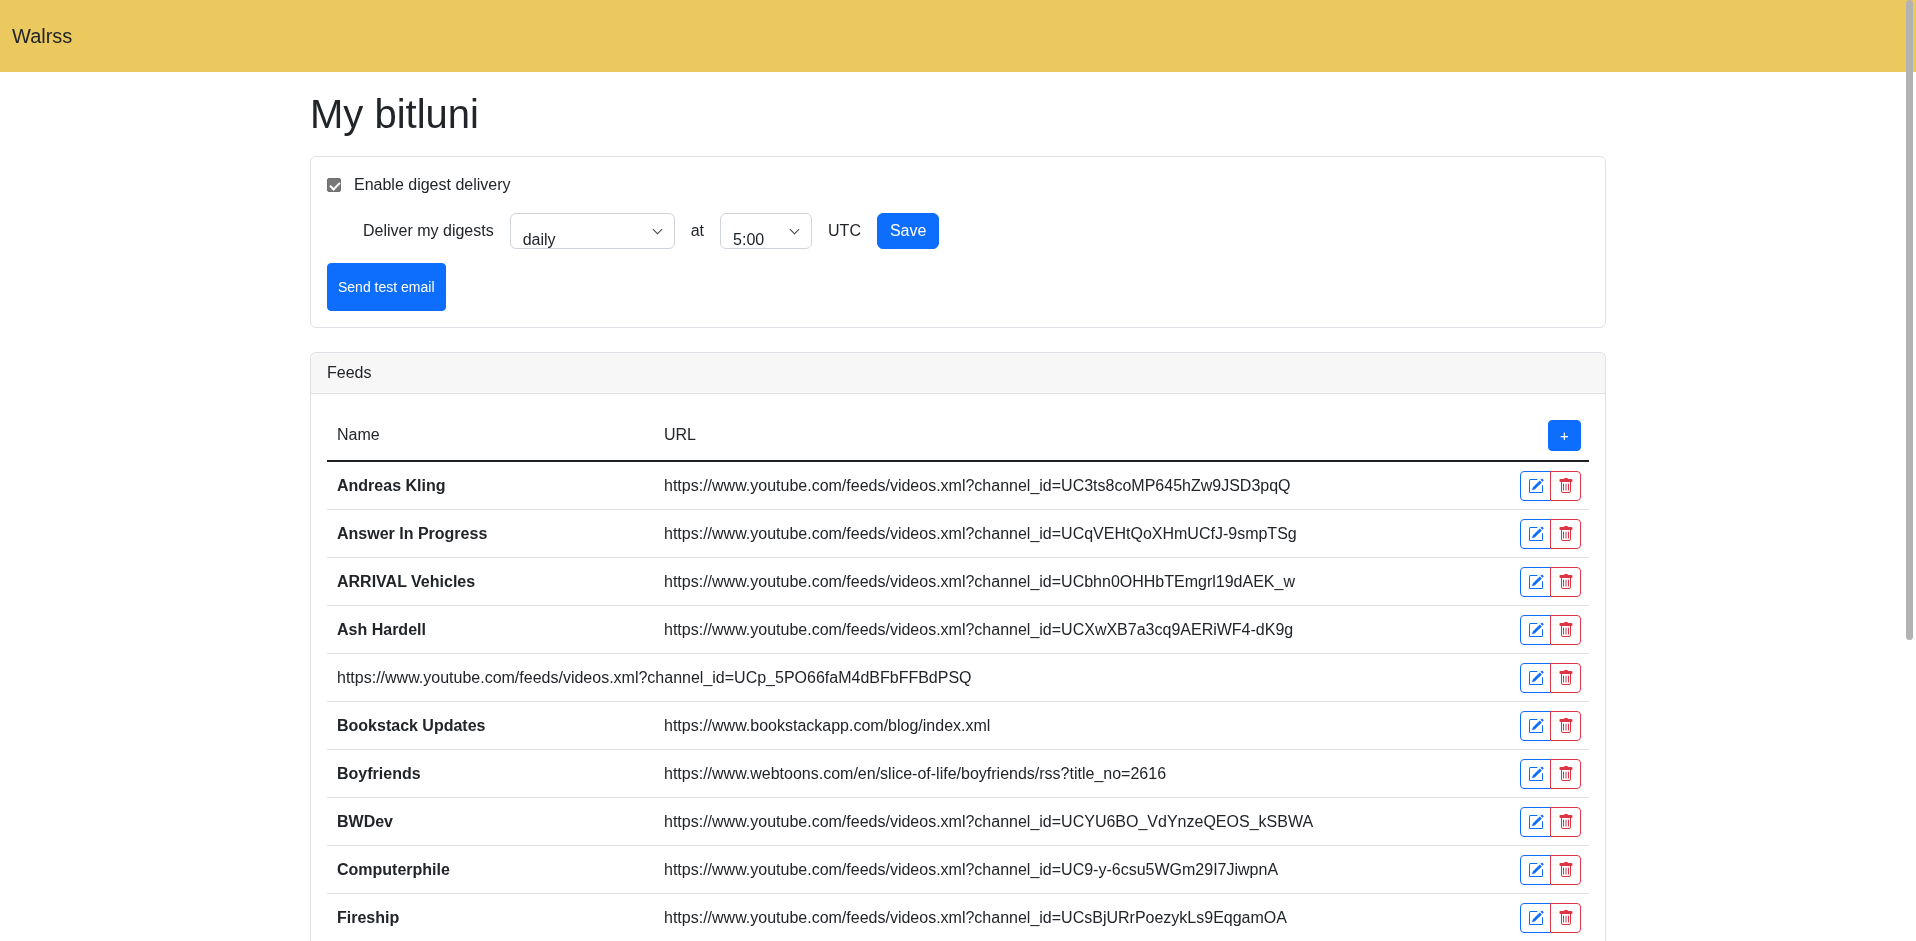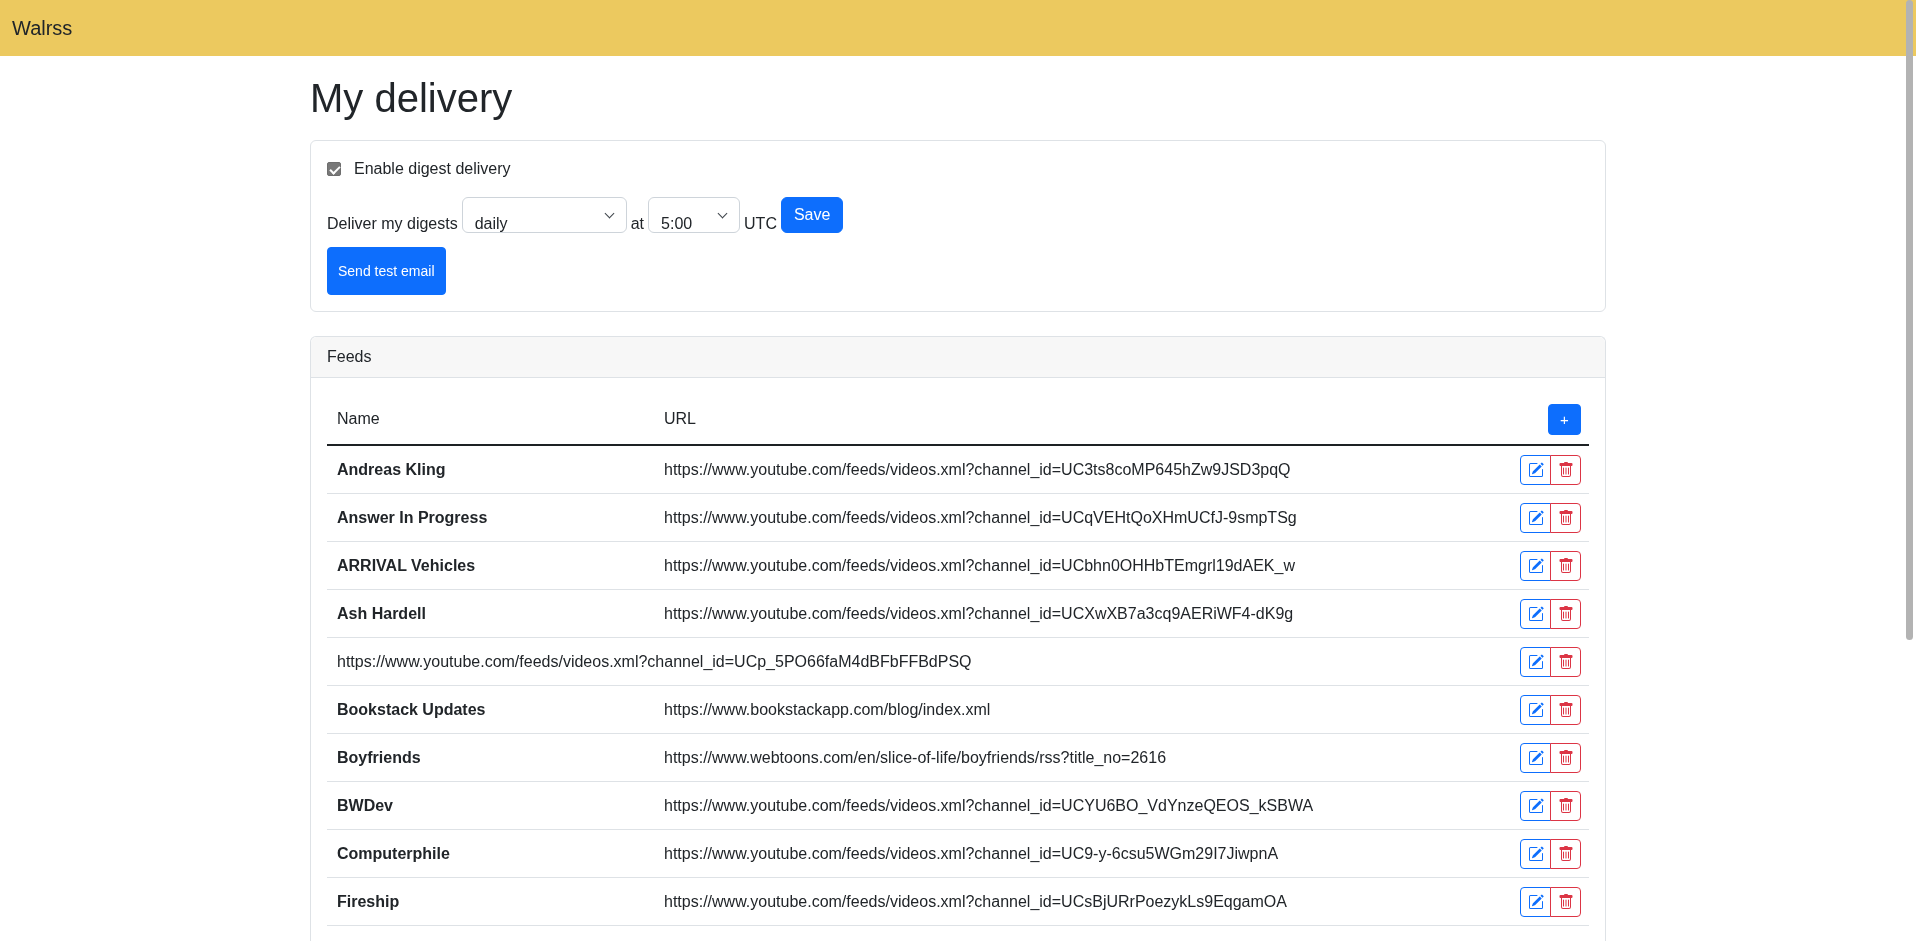--- a/index.html
+++ b/index.html
@@ -4,21 +4,21 @@
 <style>
   * { margin: 0; padding: 0; box-sizing: border-box; }
   html, body { width: 1916px; height: 941px; overflow: hidden; }
   body {
     font-family: "Liberation Sans", sans-serif;
     background: #fff;
     color: var(--text, #212529);
     font-size: 16px;
   }
   .navbar {
-    height: 56px;
+    height: 72px;
     background: var(--navbar-bg, #ecc95f);
     display: flex;
     align-items: center;
     padding: 0 12px;
   }
   .navbar-brand {
     font-size: 20px;
     color: #212529;
     text-decoration: none;
     cursor: pointer;
@@ -62,21 +62,21 @@
   }
   .checkbox::after {
     content: "";
     position: absolute;
     left: 4px; top: 1px;
     width: 4px; height: 8px;
     border-right: 2px solid #fff;
     border-bottom: 2px solid #fff;
     transform: rotate(45deg);
   }
-  .form-row { display: flex; align-items: flex-end; gap: 4px; margin-top: 16px; }
+  .form-row { display: flex; align-items: center; gap: 16px; margin-top: 16px; margin-left: 36px; }
   .select-wrap { position: relative; display: inline-block; }
   .select-wrap select {
     appearance: none; -webkit-appearance: none;
     font-family: "Liberation Sans", sans-serif;
     font-size: 16px;
     color: var(--text, #212529);
     height: 36px;
     border: 1px solid var(--input-border, #ced4da);
     border-radius: 6px;
     padding: 16px 34px 0 12px;
@@ -177,21 +177,21 @@
   }
 </style>
 </head>
 <body>
 
 <header class="navbar">
   <a class="navbar-brand">Walrss</a>
 </header>
 
 <main class="container">
-  <h1 class="page-title">My delivery</h1>
+  <h1 class="page-title">My bitluni</h1>
 
   <section class="card">
     <div class="card-body">
       <label class="check-row">
         <span class="checkbox"></span>
         <span>Enable digest delivery</span>
       </label>
       <div class="form-row">
         <span>Deliver my digests</span>
         <span class="select-wrap w-freq">

